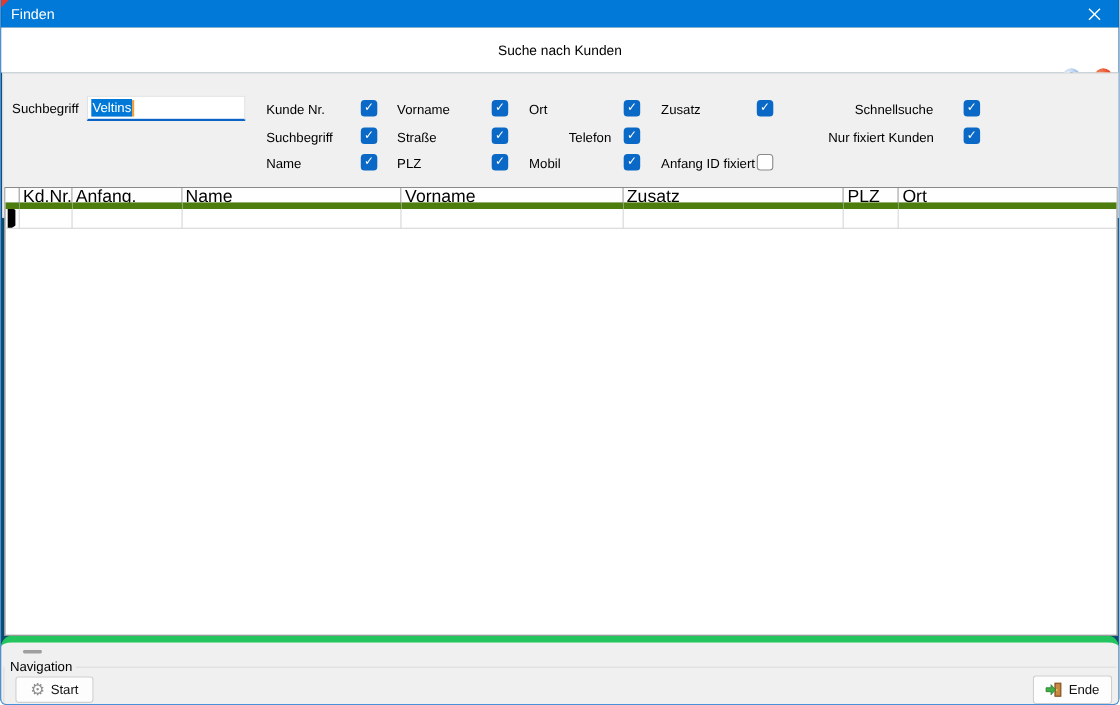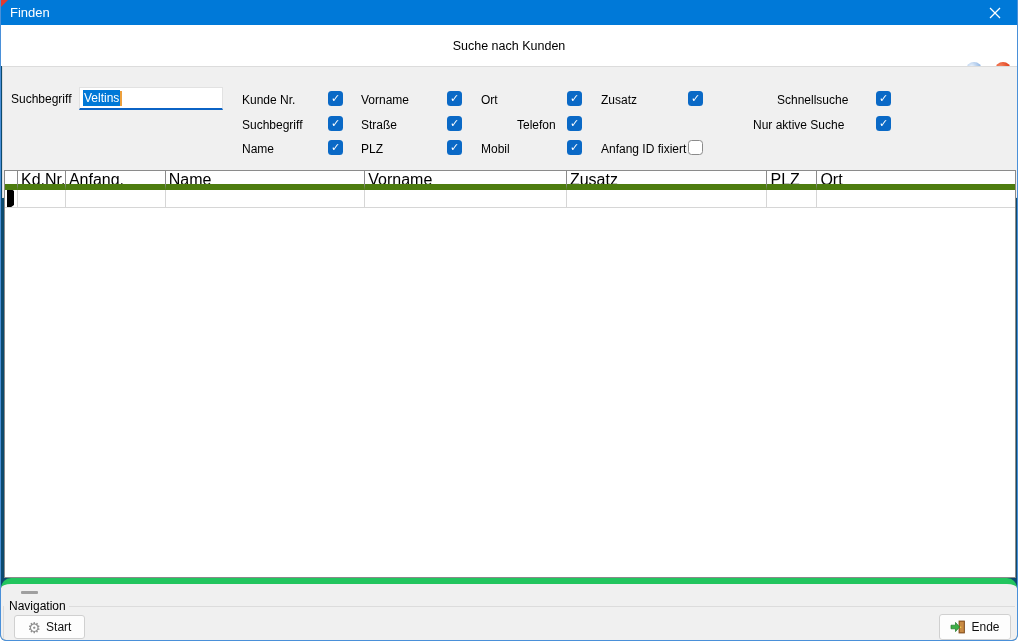--- a/index.html
+++ b/index.html
@@ -113,21 +113,21 @@
       <span class="cb-label" style="left: 478px; top: 51px; margin-left: 36px;">Telefon</span>
       <span class="cb on" style="left: 564px; top: 49px;"></span>
       <span class="cb-label" style="left: 478px; top: 75px;">Mobil</span>
       <span class="cb on" style="left: 564px; top: 73px;"></span>
       <span class="cb-label" style="left: 598px; top: 26px;">Zusatz</span>
       <span class="cb on" style="left: 685px; top: 24px;"></span>
       <span class="cb-label" style="left: 598px; top: 75px;">Anfang ID fixiert</span>
       <span class="cb off" style="left: 685px; top: 73px;"></span>
       <span class="cb-label" style="left: 750px; top: 26px; margin-left: 24px;">Schnellsuche</span>
       <span class="cb on" style="left: 873px; top: 24px;"></span>
-      <span class="cb-label" style="left: 750px; top: 51px;">Nur aktive Suche</span>
+      <span class="cb-label" style="left: 750px; top: 51px;">Nur fixiert Kunden</span>
       <span class="cb on" style="left: 873px; top: 49px;"></span>
     </div>
 
   <div class="grid">
     <div class="grid-header-row">
         <div class="grid-header-cell" style="width: 13px;"></div>
         <div class="grid-header-cell" style="width: 48px;">Kd.Nr.</div>
         <div class="grid-header-cell" style="width: 100px;">Anfang.</div>
         <div class="grid-header-cell" style="width: 200px;">Name</div>
         <div class="grid-header-cell" style="width: 202px;">Vorname</div>

